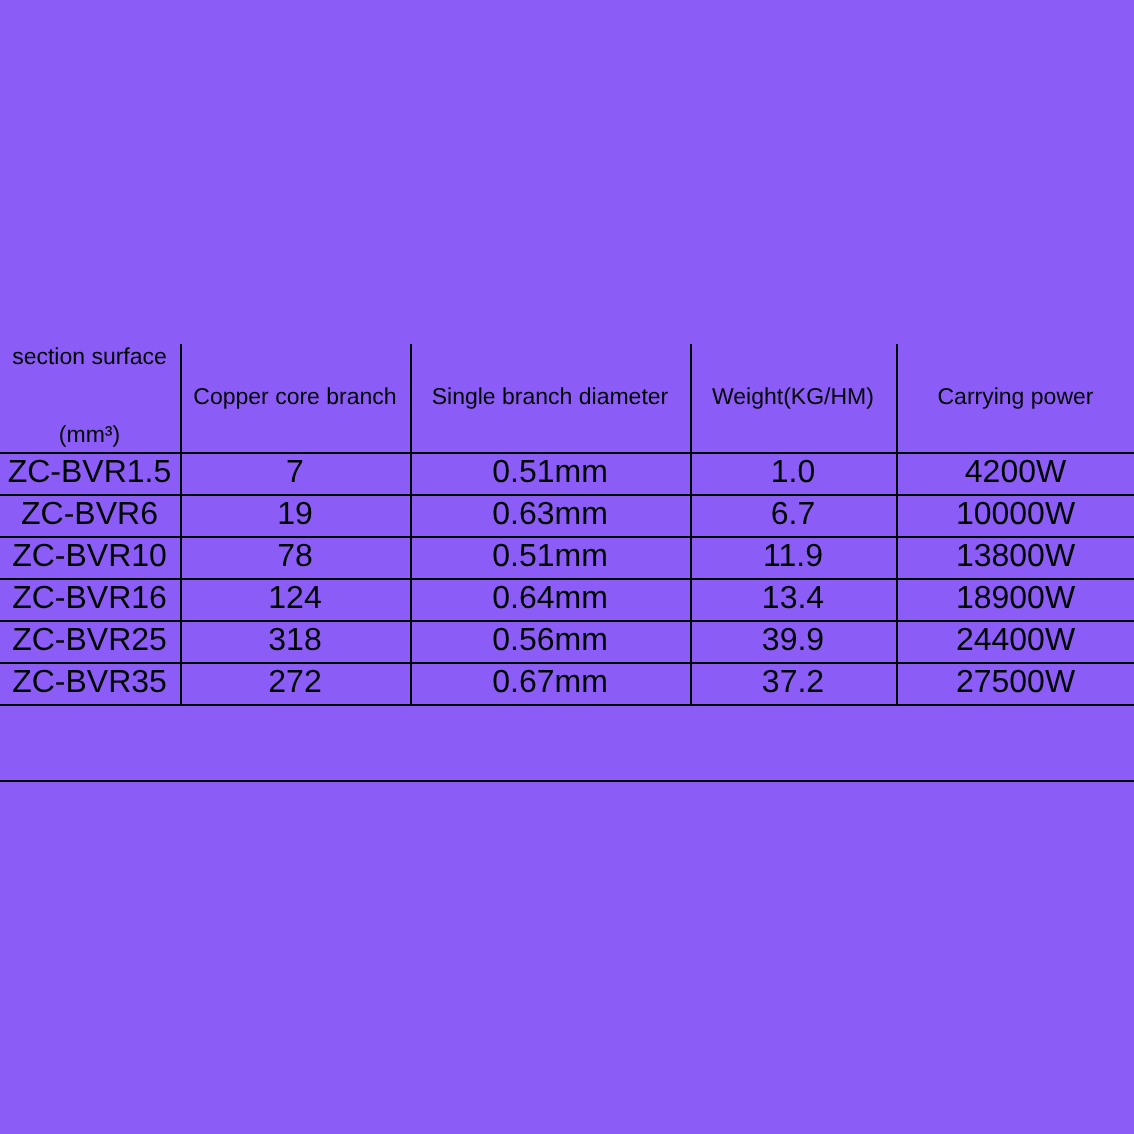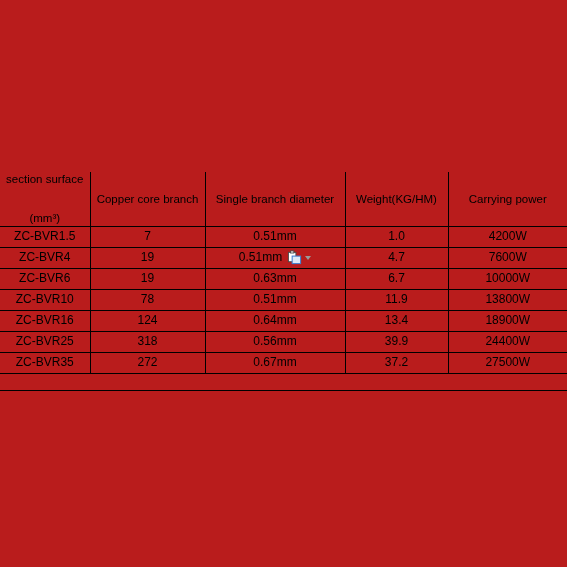--- a/index.html
+++ b/index.html
@@ -15,21 +15,21 @@
     position: relative;
   }
 
   
   #sheet-canvas {
     position: absolute;
     left: 0;
     top: 0;
     width: 567px;
     height: 567px;
-    background: #b91c1c;
+    background: #8b5cf6;
   }
 
   
   #spec-table {
     position: absolute;
     left: 0;
     top: 172px;
     width: 567px;
     border-collapse: collapse;
     table-layout: fixed;
@@ -53,21 +53,21 @@
 
   
   #spec-table tr.header-row td {
     height: 46px;
     border-bottom: 1px solid #000000;
     font-size: 11.5px;
   }
   #spec-table tr.data-row td {
     height: 20px;
     border-bottom: 1px solid #000000;
-    font-size: 12px;
+    font-size: 16px;
   }
 
   .hdr-stack {
     display: flex;
     flex-direction: column;
     align-items: center;
     justify-content: center;
     gap: 5px;
     height: 100%;
   }
@@ -168,38 +168,20 @@
 
       <tr class="data-row">
         <td class="vsep">ZC-BVR1.5</td>
         <td class="vsep">7</td>
         <td class="vsep">0.51mm</td>
         <td class="vsep">1.0</td>
         <td>4200W</td>
       </tr>
 
 
-      <tr class="data-row">
-        <td class="vsep">ZC-BVR4</td>
-        <td class="vsep">19</td>
-        <td class="vsep">
-          <span class="cell-inner">
-            <span>0.51mm</span><span class="paste-tag">
-                <span class="clipboard"><svg viewBox="0 0 16 16" width="15" height="15" xmlns="http://www.w3.org/2000/svg">
-                    <rect x="1.5" y="2.5" width="8" height="10" fill="#ffffff" stroke="#4a4a4a" stroke-width="1"></rect>
-                    <rect x="3.8" y="1" width="3.5" height="2.2" fill="#ffffff" stroke="#4a4a4a" stroke-width="1"></rect>
-                    <rect x="5.5" y="6.5" width="9" height="8" fill="#dce9f7" stroke="#3f7fcf" stroke-width="1.1"></rect>
-                  </svg></span>
-                <span class="caret-down"></span>
-              </span>
-          </span>
-        </td>
-        <td class="vsep">4.7</td>
-        <td>7600W</td>
-      </tr>
 
       <tr class="data-row">
         <td class="vsep">ZC-BVR6</td>
         <td class="vsep">19</td>
         <td class="vsep">0.63mm</td>
         <td class="vsep">6.7</td>
         <td>10000W</td>
       </tr>
 
       <tr class="data-row">

